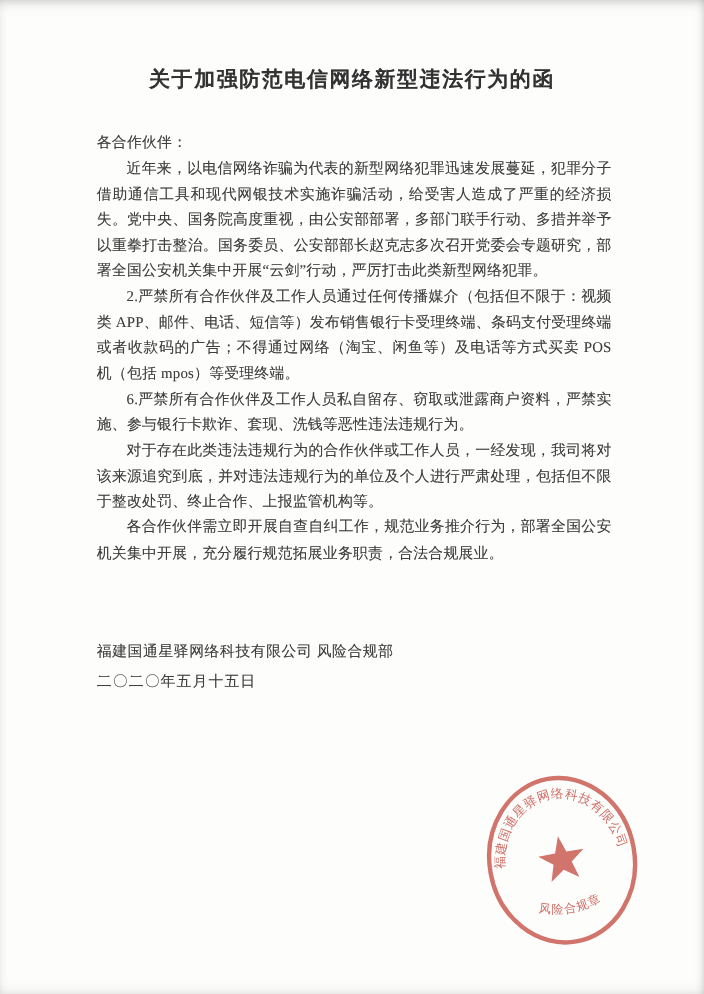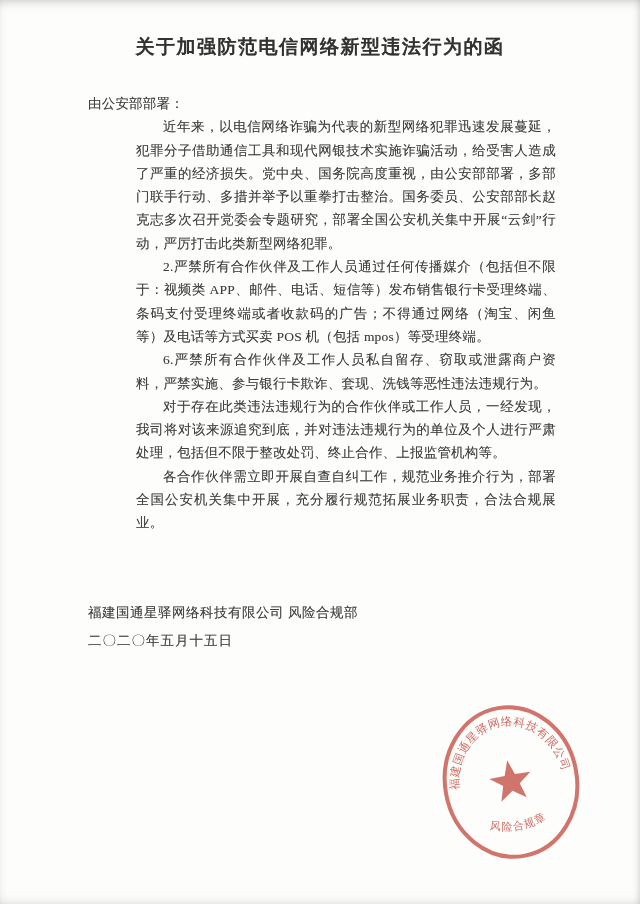--- a/index.html
+++ b/index.html
@@ -14,42 +14,41 @@
     position: relative;
     width: 640px; height: 904px;
     background: #fdfdfc;
     box-shadow:
       inset 0 8px 12px -8px rgba(140,140,140,0.55),
       inset -5px 0 9px -6px rgba(150,150,150,0.55),
       inset 0 -8px 14px -10px rgba(150,150,150,0.40),
       inset 5px 0 12px -10px rgba(160,160,160,0.30);
   }
   .page-title {
-    padding-top: 34px;
+    padding-top: 60px;
     text-align: center;
     font-size: 19px;
     line-height: 26px;
     font-weight: bold;
     letter-spacing: 1.5px;
     color: #323232;
     text-shadow: 0 0 0.6px rgba(60,60,60,0.45);
   }
   .body-text {
     margin: 32px 84px 0 88px;
     color: #3e3e3e;
     font-size: 13.5px;
     line-height: 23.3px;
     letter-spacing: 0.2px;
     text-shadow: 0 0 0.5px rgba(70,70,70,0.4);
   }
   .salutation { text-indent: 0; }
   .para {
     text-indent: 2em;
     text-align: justify;
-    margin-left: 48px;
   }
   .signature {
     margin-top: 66px;
     margin-right: -20px;
     text-align: left;
   }
   .signature .company-line { letter-spacing: 0.5px; }
   .signature .date-line { margin-top: 5px; margin-right: 24px; letter-spacing: 1px; }
   .seal {
     position: absolute;
@@ -61,21 +60,21 @@
   }
 </style>
 </head>
 <body>
 
 <div class="sheet">
 
   <h1 class="page-title">关于加强防范电信网络新型违法行为的函</h1>
 
   <div class="body-text">
-    <p class="salutation">由公安部部署：</p>
+    <p class="salutation">各合作伙伴：</p>
 
     <p class="para">近年来，以电信网络诈骗为代表的新型网络犯罪迅速发展蔓延，犯罪分子借助通信工具和现代网银技术实施诈骗活动，给受害人造成了严重的经济损失。党中央、国务院高度重视，由公安部部署，多部门联手行动、多措并举予以重拳打击整治。国务委员、公安部部长赵克志多次召开党委会专题研究，部署全国公安机关集中开展“云剑”行动，严厉打击此类新型网络犯罪。</p>
     <p class="para">2.严禁所有合作伙伴及工作人员通过任何传播媒介（包括但不限于：视频类 APP、邮件、电话、短信等）发布销售银行卡受理终端、条码支付受理终端或者收款码的广告；不得通过网络（淘宝、闲鱼等）及电话等方式买卖 POS 机（包括 mpos）等受理终端。</p>
     <p class="para">6.严禁所有合作伙伴及工作人员私自留存、窃取或泄露商户资料，严禁实施、参与银行卡欺诈、套现、洗钱等恶性违法违规行为。</p>
     <p class="para">对于存在此类违法违规行为的合作伙伴或工作人员，一经发现，我司将对该来源追究到底，并对违法违规行为的单位及个人进行严肃处理，包括但不限于整改处罚、终止合作、上报监管机构等。</p>
     <p class="para">各合作伙伴需立即开展自查自纠工作，规范业务推介行为，部署全国公安机关集中开展，充分履行规范拓展业务职责，合法合规展业。</p>
 
     <div class="signature">
       <div class="company-line">福建国通星驿网络科技有限公司 风险合规部</div>
       <div class="date-line">二〇二〇年五月十五日</div>

